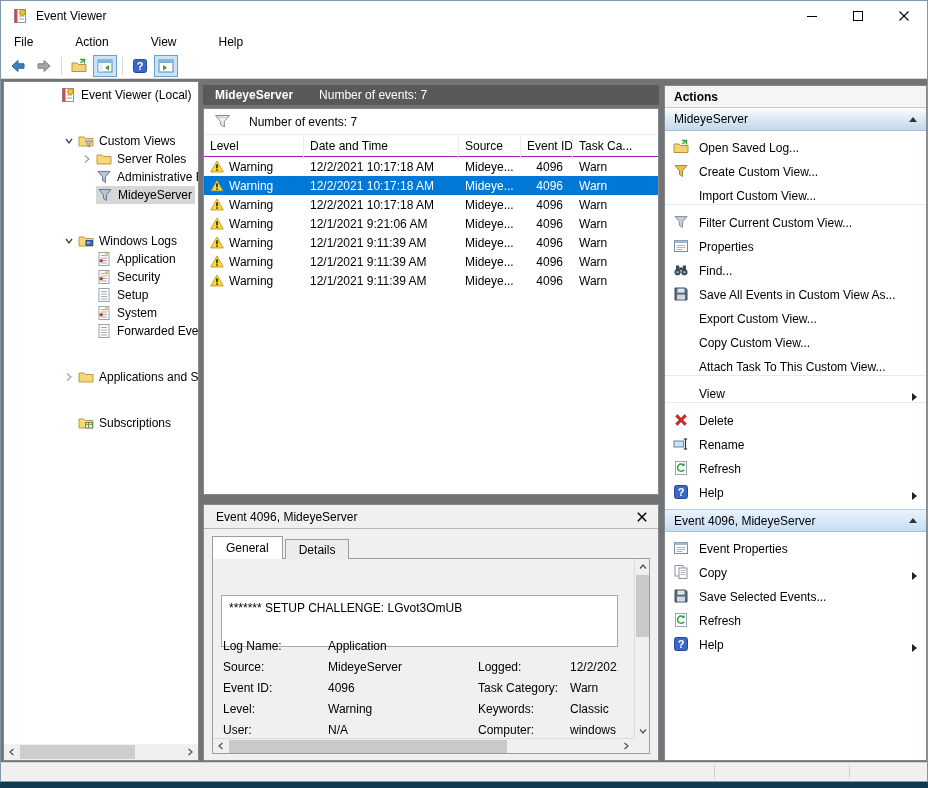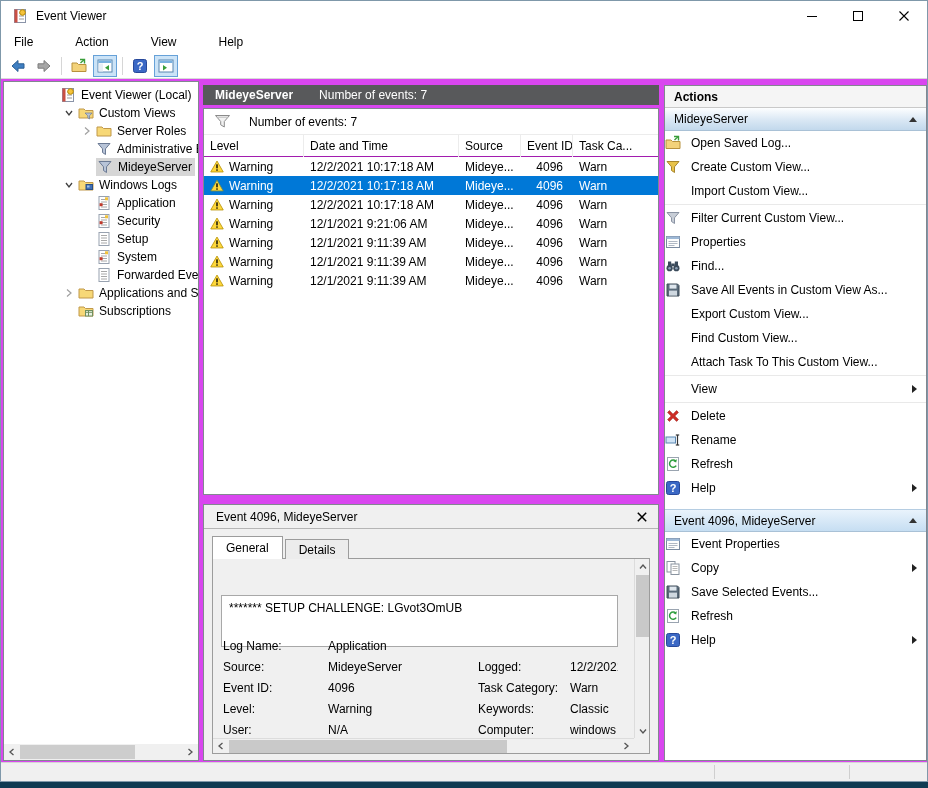--- a/index.html
+++ b/index.html
@@ -1,20 +1,20 @@
 <!DOCTYPE html>
 <html><head>
 <meta charset="utf-8">
 <style>
   * { margin:0; padding:0; box-sizing:border-box; }
   html,body { width:928px; height:788px; }
   body { font-family:"Liberation Sans", sans-serif; font-size:12px; color:#000; background:#fff; position:relative; overflow:hidden; }
   svg { display:block; }
 
-  .app { position:absolute; left:0; top:0; width:928px; height:782px; background:#d946ef; border:1px solid #7f98aa; }
+  .app { position:absolute; left:0; top:0; width:928px; height:782px; background:#737373; border:1px solid #7f98aa; }
   .bottom-strip { position:absolute; left:0; top:782px; width:928px; height:6px; background:#0e3a52; }
 
   
   .titlebar { position:absolute; left:0; top:0; width:926px; height:30px; background:#fff; display:flex; align-items:center; }
   .title-icon { margin-left:11px; }
   .title-text { margin-left:8px; font-size:12px; }
   .win-controls { margin-left:auto; display:flex; height:30px; }
   .win-btn { width:46px; height:30px; display:flex; align-items:center; justify-content:center; }
 
   
@@ -26,21 +26,21 @@
   .tb-btn { width:24px; height:22px; display:flex; align-items:center; justify-content:center; margin:0 1px; border:1px solid transparent; }
   .tb-btn.hl { background:#cbe3f7; border:1px solid #66a1d8; }
   .tb-sep { width:1px; height:18px; background:#d6d6d6; margin:0 4px; }
 
   
   .pane-tree { position:absolute; left:2px; top:80px; width:196px; height:680px; background:#fff; border:1px solid #828790; overflow:hidden; }
   .tree-inner { padding-top:4px;padding-left:48px; }
   .tree-row { height:18px; display:flex; align-items:center; white-space:nowrap; }
   .tree-row .chev { width:18px; display:flex; align-items:center; justify-content:center; flex:0 0 18px; }
   .tree-row .ticon { width:16px; height:16px; flex:0 0 16px; margin-right:5px; }
-  .lvl0 { padding-left:8px; }
+  .lvl0 { padding-left:8px;margin-top:28px; }
   .lvl0n { padding-left:8px; } 
   .lvl1 { padding-left:26px; }
   .hilite { display:flex; align-items:center; background:#d6d6d6; padding:1px 3px 1px 1px; }
   .hilite .ticon { margin-right:5px; }
   .tree-hscroll { position:absolute; left:0; bottom:0; width:194px; height:16px; background:#f0f0f0; display:flex; align-items:center; }
   .sb-arrow { width:16px; height:16px; display:flex; align-items:center; justify-content:center; flex:0 0 16px; }
   .tree-track { position:relative; flex:1; height:16px; }
   .tree-thumb { position:absolute; left:0; top:1px; width:115px; height:14px; background:#cdcdcd; }
 
   
@@ -92,21 +92,21 @@
   .dh-track { position:relative; flex:1; height:15px; }
   .dh-thumb { position:absolute; left:0; top:1px; width:278px; height:13px; background:#c9c9c9; }
 
   
   .actions-pane { position:absolute; left:663px; top:84px; width:263px; height:676px; background:#fff; border:1px solid #828790; overflow:hidden; }
   .actions-title { height:22px; line-height:22px; font-weight:bold; padding-left:9px; background:#f5f5f5; border-bottom:1px solid #c9c9c9; }
   .section-header { height:23px; display:flex; align-items:center; padding:0 9px; border-bottom:1px solid #a9c1d6; }
   .sh-1 { background:linear-gradient(180deg,#fdfeff 0%,#d9e7f4 55%,#c2d8ec 100%); }
   .sh-2 { background:linear-gradient(180deg,#e9f3fc 0%,#c6def2 100%); border-top:1px solid #b5cde2; }
   .collapse-arrow { margin-left:auto; width:0; height:0; border-left:4px solid transparent; border-right:4px solid transparent; border-bottom:5px solid #333; }
-  .action-item { height:24px; display:flex; align-items:center; }
+  .action-item { height:24px; display:flex; align-items:flex-end; padding-left:8px; }
   .ai-icon { width:17px; height:16px; flex:0 0 17px; margin-right:9px; }
   .submenu-arrow { margin-left:auto; margin-right:9px; width:0; height:0; border-top:4px solid transparent; border-bottom:4px solid transparent; border-left:5px solid #222; }
   .action-sep { height:1px; background:#e9e9e9; margin:1px 0; }
   .sec2-gap { height:9px; }
 
   
   .statusbar { position:absolute; left:0; bottom:0; width:926px; height:19px; background:#f0f0f0; border-top:1px solid #d4d4d4; }
   .status-div { position:absolute; top:2px; bottom:2px; width:1px; background:#cfcfcf; }
 </style>
 </head>
@@ -675,21 +675,21 @@
           </svg>
         </span>
       <span>Save All Events in Custom View As...</span>
     </div>
     <div class="action-item">
       <span class="ai-icon"></span>
       <span>Export Custom View...</span>
     </div>
     <div class="action-item">
       <span class="ai-icon"></span>
-      <span>Find Custom View...</span>
+      <span>Copy Custom View...</span>
     </div>
     <div class="action-item">
       <span class="ai-icon"></span>
       <span>Attach Task To This Custom View...</span>
     </div>
     <div class="action-sep"></div>
     <div class="action-item">
       <span class="ai-icon"></span>
       <span>View</span>
       <span class="submenu-arrow"></span>

